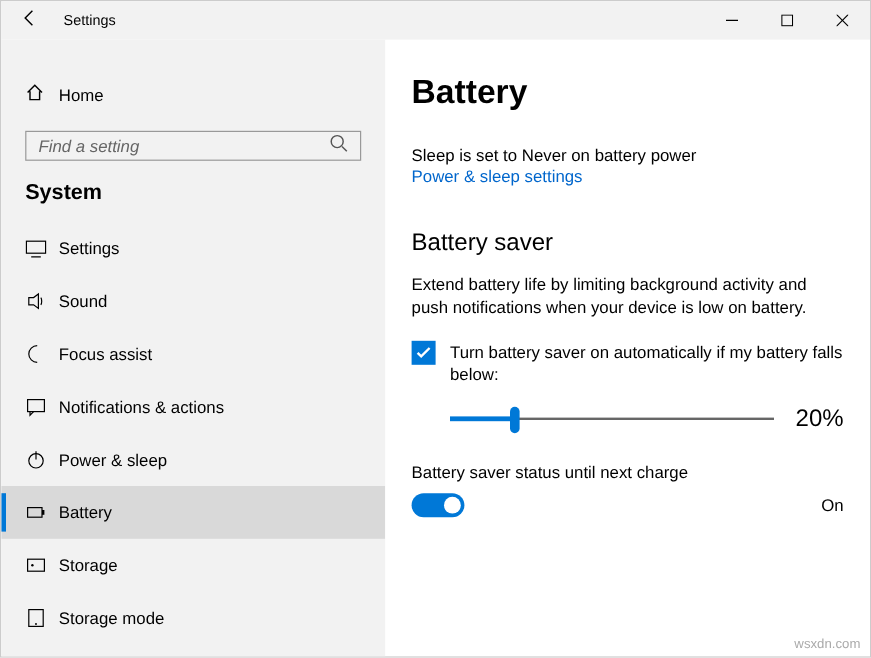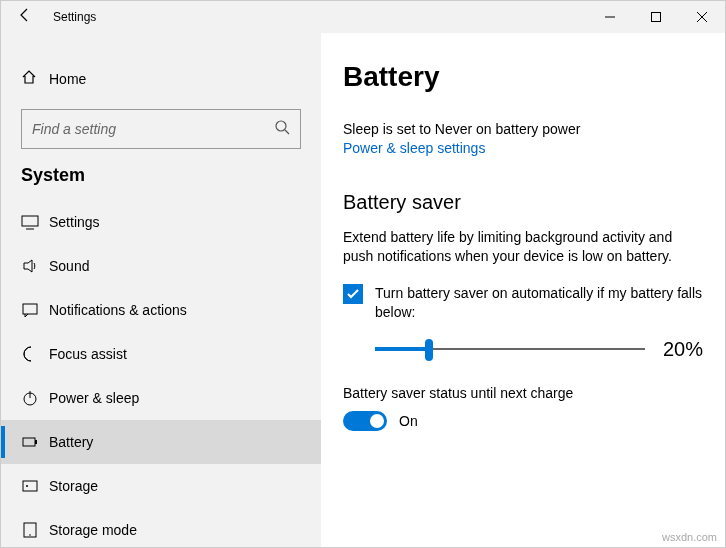--- a/index.html
+++ b/index.html
@@ -6,21 +6,21 @@
 body { width: 726px; height: 548px; background: #fff; overflow: hidden; border: 1px solid #ccc; position: relative; }
 .titlebar { display: flex; align-items: center; height: 32px; background: #f2f2f2; }
 .titlebar .back { width: 48px; text-align: center; font-size: 16px; }
 .titlebar .title { font-size: 12px; padding-left: 4px; }
 .titlebar .spacer { flex: 1; }
 .titlebar .winbtn { width: 46px; height: 32px; display: flex; align-items: center; justify-content: center; font-size: 10px; font-family: monospace; }
 .container { display: flex; height: calc(100% - 32px); }
 .sidebar { width: 320px; background: #f2f2f2; padding-top: 24px; overflow: hidden; }
 .home-row { display: flex; align-items: center; height: 44px; padding-left: 20px; font-size: 14px; }
 .home-row .icon { width: 28px; font-size: 16px; }
-.search { margin: 8px 20px 16px 20px; height: 40px; border: 1px solid #999; background: #f2f2f2; display: flex; align-items: center; padding: 0 10px; }
+.search { margin: 8px 20px 16px 20px; height: 25px; border: 1px solid #999; background: #f2f2f2; display: flex; align-items: center; padding: 0 10px; }
 .search input { flex: 1; border: none; background: transparent; outline: none; font-size: 14px; font-style: italic; color: #666; }
 .search input::placeholder { color: #666; font-style: italic; }
 .section-label { padding: 0 20px 14px 20px; font-weight: 600; font-size: 18px; }
 .nav-item { display: flex; align-items: center; height: 44px; padding-left: 20px; font-size: 14px; position: relative; }
 .nav-item .icon { width: 28px; font-size: 16px; display: flex; align-items: center; }
 .nav-item .icon svg { width: 18px; height: 18px; }
 .nav-item.selected { background: #d9d9d9; }
 .nav-item.selected::before { content: ""; position: absolute; left: 0; top: 6px; bottom: 6px; width: 4px; background: #0078d7; }
 .content { flex: 1; padding: 28px 22px 0 22px; overflow: hidden; color: #000; }
 .content h1 { font-weight: 600; font-size: 28px; margin-bottom: 28px; }
@@ -31,21 +31,21 @@
 .check-row { display: flex; align-items: flex-start; font-size: 14px; margin-bottom: 16px; }
 .checkbox { width: 20px; height: 20px; background: #0078d7; margin-right: 12px; display: flex; align-items: center; justify-content: center; color: #fff; font-size: 14px; flex-shrink: 0; }
 .check-label { line-height: 1.35; }
 .slider-row { display: flex; align-items: center; margin-left: 32px; margin-top: 12px; margin-bottom: 24px; }
 .slider { position: relative; flex: 1; height: 20px; }
 .slider .track { position: absolute; top: 9px; left: 0; right: 0; height: 2px; background: #666; }
 .slider .track-fill { position: absolute; top: 8px; left: 0; height: 4px; background: #0078d7; width: 20%; }
 .slider .thumb { position: absolute; top: 0; width: 8px; height: 22px; background: #0078d7; border-radius: 4px; left: calc(20% - 4px); }
 .slider-value { font-size: 20px; margin-left: 18px; white-space: nowrap; }
 .status-label { font-size: 14px; margin-bottom: 10px; }
-.toggle-row { display: flex; align-items: center; }
+.toggle-row { display: flex; align-items: center; justify-content: space-between; }
 .toggle { width: 44px; height: 20px; border-radius: 10px; background: #0078d7; position: relative; margin-right: 12px; }
 .toggle .knob { position: absolute; right: 3px; top: 3px; width: 14px; height: 14px; border-radius: 50%; background: #fff; }
 .toggle-state { font-size: 14px; }
 .watermark { position: absolute; bottom: 4px; right: 8px; font-size: 11px; color: #aaa; margin-top: 13px; }
 </style>
 </head>
 <body>
 
 <div class="titlebar">
   <div class="back">
@@ -108,33 +108,33 @@
           <svg viewBox="0 0 18 18">
             <path d="M3 6v6h4l4 3V3L7 6H3z" stroke="#000" fill="none"></path>
             <path d="M13 6c1 1 1 5 0 6" stroke="#000" fill="none"></path>
           </svg>
         </span>
       <span>Sound</span>
     </div>
     <div class="nav-item">
       <span class="icon">
           <svg viewBox="0 0 18 18">
+            <path d="M10 2a7 7 0 100 14 5 5 0 010-14z" stroke="#000" fill="none"></path>
+          </svg>
+        </span>
+      <span>Focus assist</span>
+    </div>
+    <div class="nav-item">
+      <span class="icon">
+          <svg viewBox="0 0 18 18">
             <rect x="2" y="3" width="14" height="10" stroke="#000" fill="none"></rect>
             <path d="M7 13l-3 3v-3" stroke="#000" fill="none"></path>
           </svg>
         </span>
       <span>Notifications &amp; actions</span>
-    </div>
-    <div class="nav-item">
-      <span class="icon">
-          <svg viewBox="0 0 18 18">
-            <path d="M10 2a7 7 0 100 14 5 5 0 010-14z" stroke="#000" fill="none"></path>
-          </svg>
-        </span>
-      <span>Focus assist</span>
     </div>
     <div class="nav-item">
       <span class="icon">
           <svg viewBox="0 0 18 18">
             <circle cx="9" cy="10" r="6" stroke="#000" fill="none"></circle>
             <line x1="9" y1="2" x2="9" y2="9" stroke="#000"></line>
           </svg>
         </span>
       <span>Power &amp; sleep</span>
     </div>

